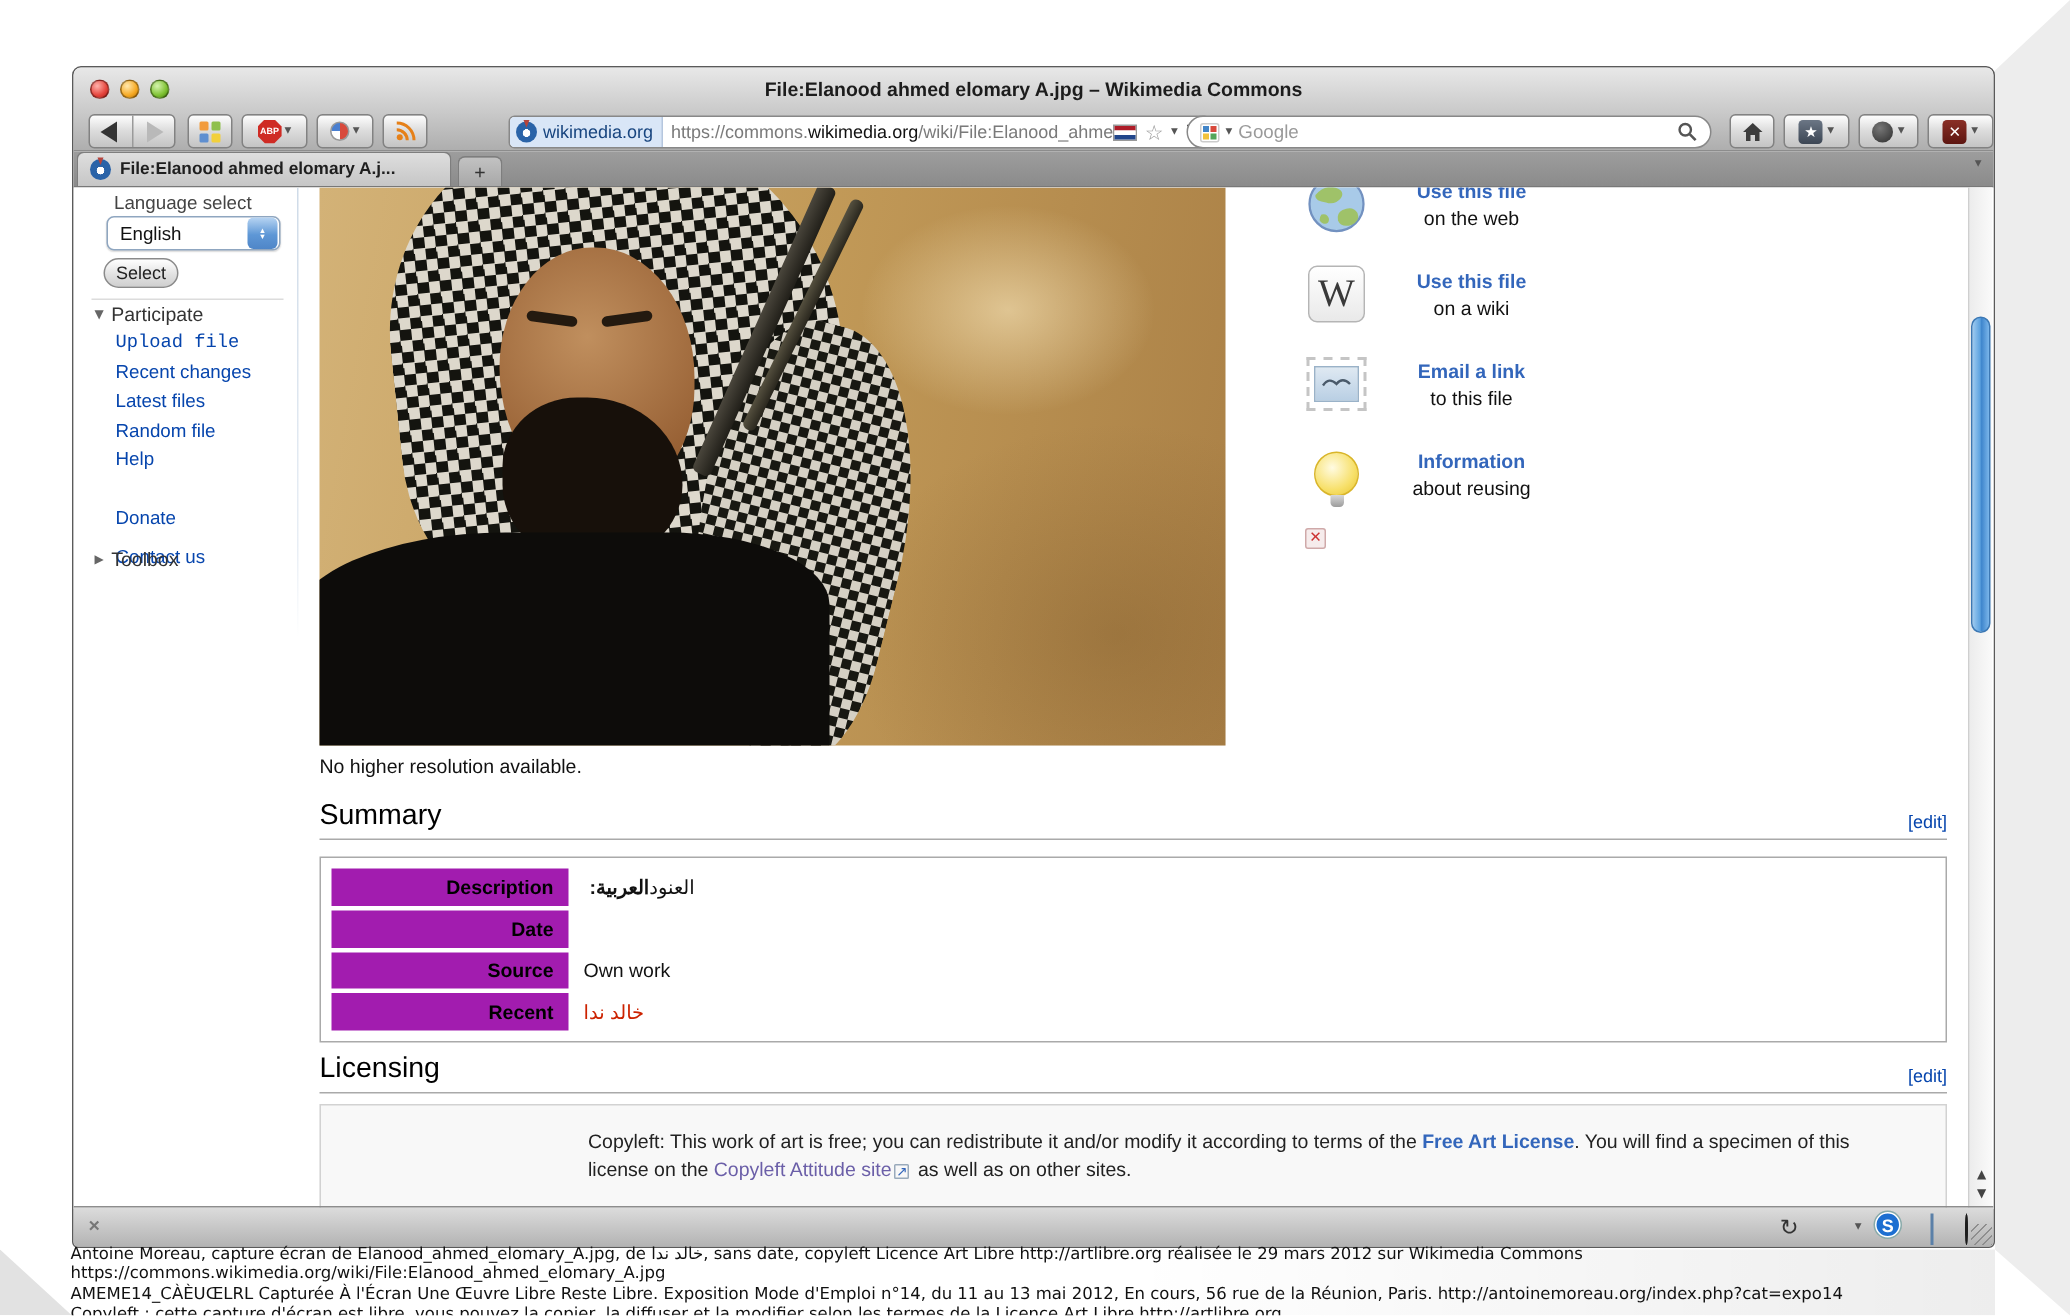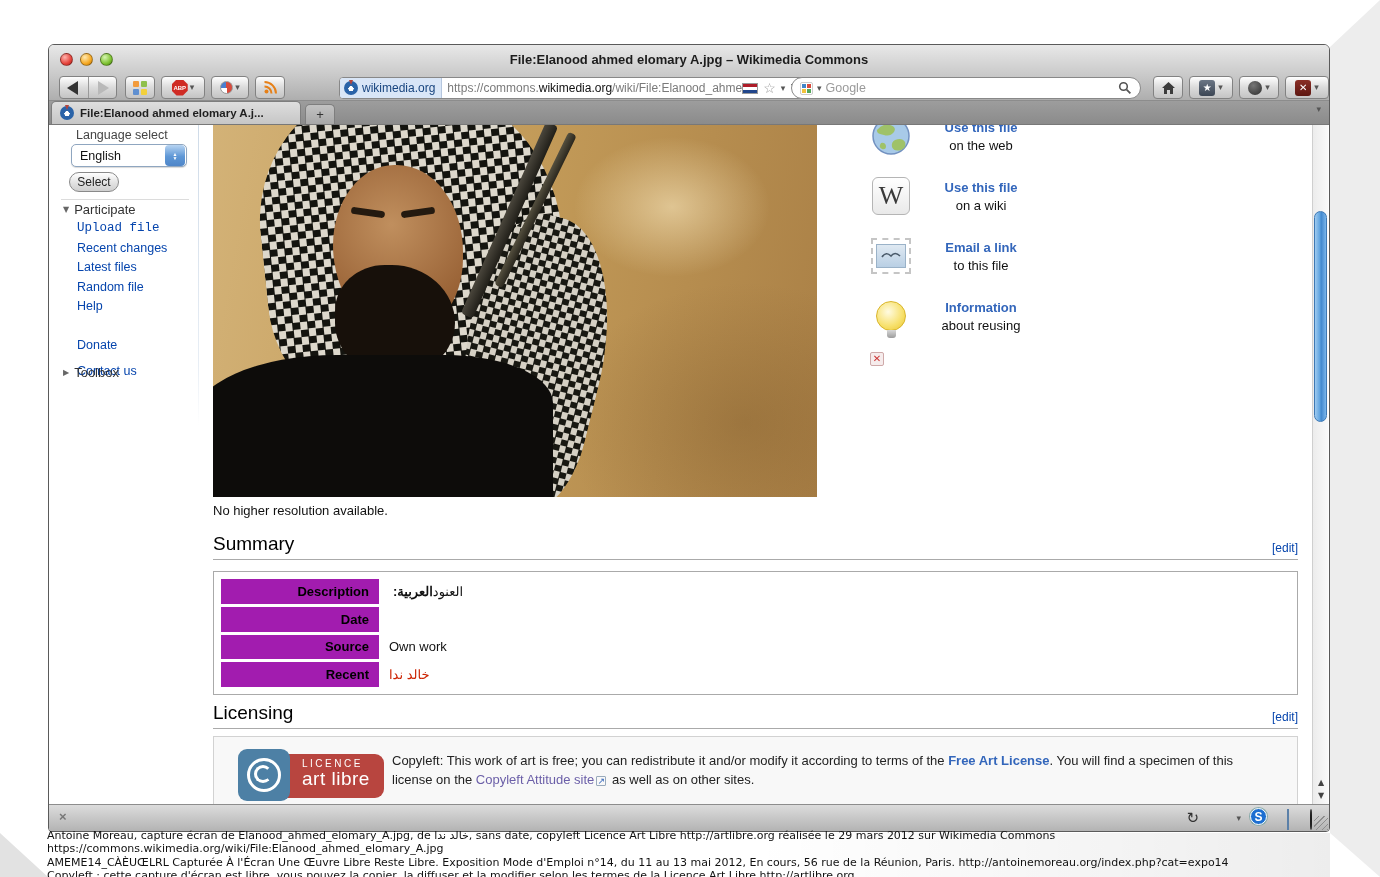--- a/index.html
+++ b/index.html
@@ -402,29 +402,20 @@
           </div>
         </div>
       </div>
 
       <div class="h2" style="top:577px;">
         <span>Licensing</span>
         <span class="editlink">[edit]</span>
       </div>
 
       <div class="licbox">
-        <div class="lal-logo">
-          <div class="lal-red">
-            <div class="l1">LICENCE</div>
-            <div class="l2">art libre</div>
-          </div>
-          <div class="lal-blue">
-              <div class="lal-spiral"></div>
-            </div>
-        </div>
         <div class="lictext">
           <span>Copyleft: This work of art is free; you can redistribute it and/or modify it according to terms of the </span><span class="fal">Free Art License</span><span>. You will find a specimen of this license on the </span><span class="cas">Copyleft Attitude site</span><span class="extic">↗</span><span> as well as on other sites.</span>
         </div>
       </div>
 
       <div class="usage">
         <div class="uitem" style="top:0;">
           <span class="uic">
             <svg width="40" height="40" viewBox="0 0 40 40">
               <circle cx="20" cy="20" r="18" fill="#a8cae8" stroke="#7291c0" stroke-width="1.5"></circle>

